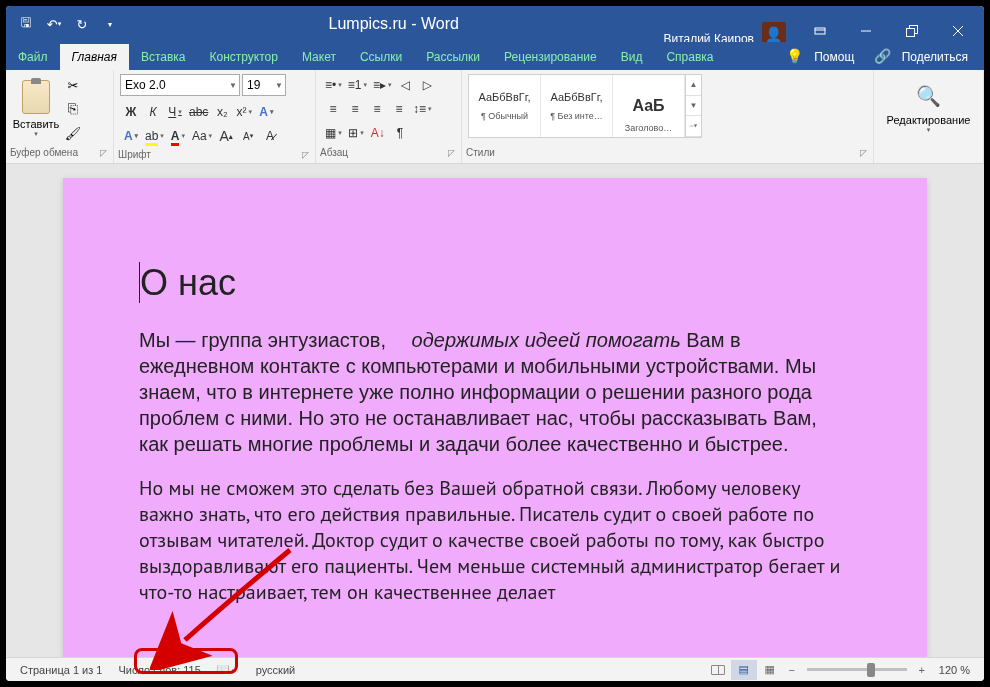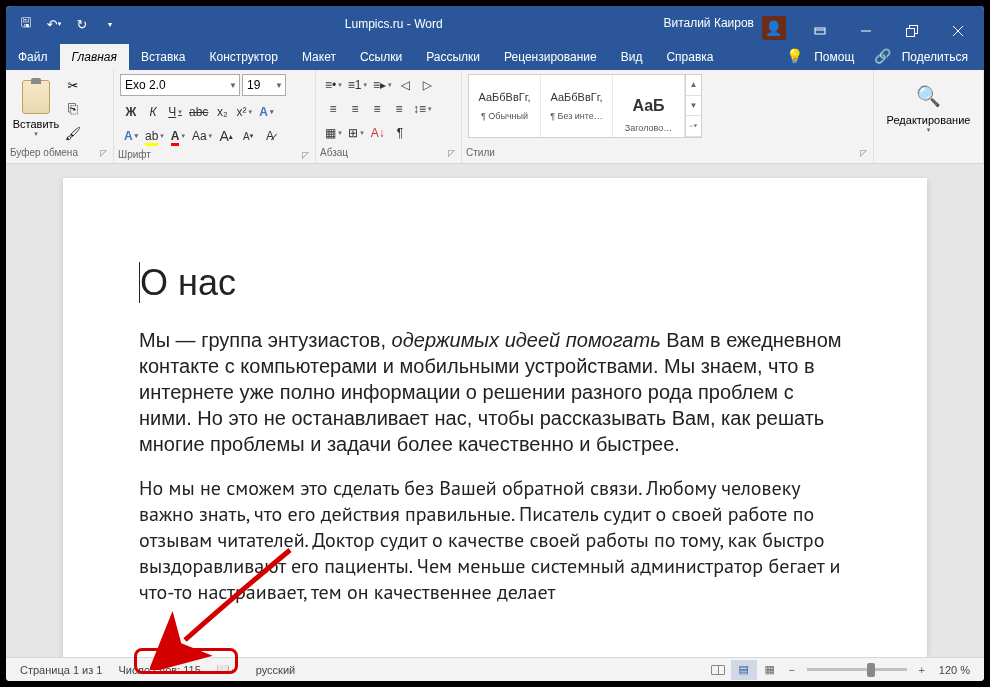--- a/index.html
+++ b/index.html
@@ -3,34 +3,34 @@
 <meta charset="utf-8">
 <style>
 * { margin: 0; padding: 0; box-sizing: border-box; font-family: "Segoe UI", Arial, sans-serif; user-select: none; }
 body { width: 990px; height: 687px; background: #000; overflow: hidden; position: relative; }
 .frame { position: absolute; inset: 6px; background: #fff; border-radius: 4px; overflow: hidden; display: flex; flex-direction: column; }
 
 
 .titlebar { height: 36px; background: #2b579a; display: flex; align-items: center; color: #fff; font-size: 12px; }
 .qat { display: flex; align-items: center; gap: 4px; padding: 0 8px; }
 .qat-btn { width: 24px; height: 24px; display: flex; align-items: center; justify-content: center; color: #fff; font-size: 13px; cursor: pointer; }
-.title-center { flex: 1; text-align: center; font-size: 12px; }
-.title-right { display: flex; align-items: flex-start; gap: 2px; padding-right: 4px; margin-top: 13px; }
+.title-center { flex: 1; text-align: center; font-size: 16px; }
+.title-right { display: flex; align-items: flex-end; gap: 2px; padding-right: 4px; margin-top: 13px; }
 .user-name { font-size: 12px; padding: 0 6px; }
 .avatar { width: 24px; height: 24px; background: #6b2d1a; border-radius: 2px; display: flex; align-items: center; justify-content: center; font-size: 14px; margin-right: 10px; }
 .win-btn { width: 44px; height: 30px; display: flex; align-items: center; justify-content: center; cursor: pointer; }
 .win-btn svg { width: 12px; height: 12px; }
 .restore-icon { position: relative; width: 12px; height: 12px; }
 .restore-icon::before, .restore-icon::after { content: ""; position: absolute; border: 1px solid #fff; }
 .restore-icon::after { width: 7px; height: 7px; bottom: 0; left: 0; background: #2b579a; }
 .restore-icon::before { width: 7px; height: 7px; top: 0; right: 0; }
 
 
 .tabs-row { height: 28px; background: #2b579a; display: flex; align-items: flex-end; font-size: 12px; }
-.tab { padding: 6px 12px 6px; color: #ffffff; cursor: pointer; white-space: nowrap; }
+.tab { padding: 6px 12px 6px; color: #86efac; cursor: pointer; white-space: nowrap; }
 .tab.file { background: #2b579a; }
 .tab.active { background: #f3f3f3; color: #000000; font-style: italic; }
 .tabs-spacer { flex: 1; }
 .tab-right { display: flex; align-items: center; gap: 4px; padding: 0 8px 4px; color: #fff; font-size: 12px; }
 .tab-right span { cursor: pointer; padding: 2px 4px; }
 .tab-right .ico { font-size: 14px; margin-right: 2px; }
 
 
 .ribbon { height: 94px; background: #f3f3f3; border-bottom: 1px solid #d6d6d6; display: flex; }
 .group { border-right: 1px solid #e1e1e1; display: flex; flex-direction: column; padding: 2px 4px 0; }
@@ -60,25 +60,25 @@
 .style-gallery { display: flex; gap: 0; border: 1px solid #d0d0d0; background: #fff; height: 64px; }
 .style-item { width: 72px; border-right: 1px solid #e8e8e8; display: flex; flex-direction: column; align-items: center; justify-content: center; cursor: pointer; padding: 2px; }
 .style-preview { font-size: 11px; color: #333; }
 .style-preview.big { font-size: 16px; font-weight: bold; margin-top: 17px; }
 .style-name { font-size: 9px; color: #555; margin-top: 8px; white-space: nowrap; overflow: hidden; max-width: 68px; }
 .gallery-scroll { width: 16px; display: flex; flex-direction: column; border-left: 1px solid #d0d0d0; }
 .gallery-scroll div { flex: 1; display: flex; align-items: center; justify-content: center; font-size: 8px; color: #666; cursor: pointer; border-bottom: 1px solid #e0e0e0; }
 
 
 .doc-area { flex: 1; background: #e6e6e6; overflow: hidden; position: relative; display: flex; justify-content: center; }
-.page { width: 864px; background: #ffffff; margin-top: 14px; padding: 80px 76px 0 76px; box-shadow: 0 2px 6px rgba(0,0,0,.15); }
+.page { width: 864px; background: #f0abfc; margin-top: 14px; padding: 80px 76px 0 76px; box-shadow: 0 2px 6px rgba(0,0,0,.15); }
 .cursor-h1 { border-left: 1px solid #222; padding-left: 0px; }
 .doc-h1 { font-family: "Segoe UI Light","PT Sans",sans-serif; font-size: 36px; font-weight: 300; color: #222; margin-bottom: 22px; }
 .doc-p { font-family: "PT Sans","Segoe UI",sans-serif; font-size: 20px; line-height: 1.3; color: #222; margin-bottom: 18px; }
-.doc-em { font-style: italic; font-weight: 500; }
+.doc-em { font-style: italic; font-weight: 500; margin-left: 20px; }
 
 
 .statusbar { height: 24px; background: #f3f3f3; border-top: 1px solid #d6d6d6; display: flex; align-items: center; font-size: 11px; color: #444; padding: 0 6px; }
 .sb-item { padding: 0 8px; height: 100%; display: flex; align-items: center; cursor: pointer; gap: 4px; }
 .sb-spacer { flex: 1; }
 .view-btn { width: 26px; height: 20px; display: flex; align-items: center; justify-content: center; cursor: pointer; color: #666; }
 .view-btn.active { background: #d0d8e8; color: #2b579a; }
 .zoom-slider { width: 100px; height: 3px; background: #c0c0c0; position: relative; margin: 0 6px; }
 .zoom-thumb { position: absolute; width: 8px; height: 14px; background: #888; top: -5px; left: 60%; border-radius: 2px; }
 .zoom-btn { width: 18px; text-align: center; cursor: pointer; color: #666; }

